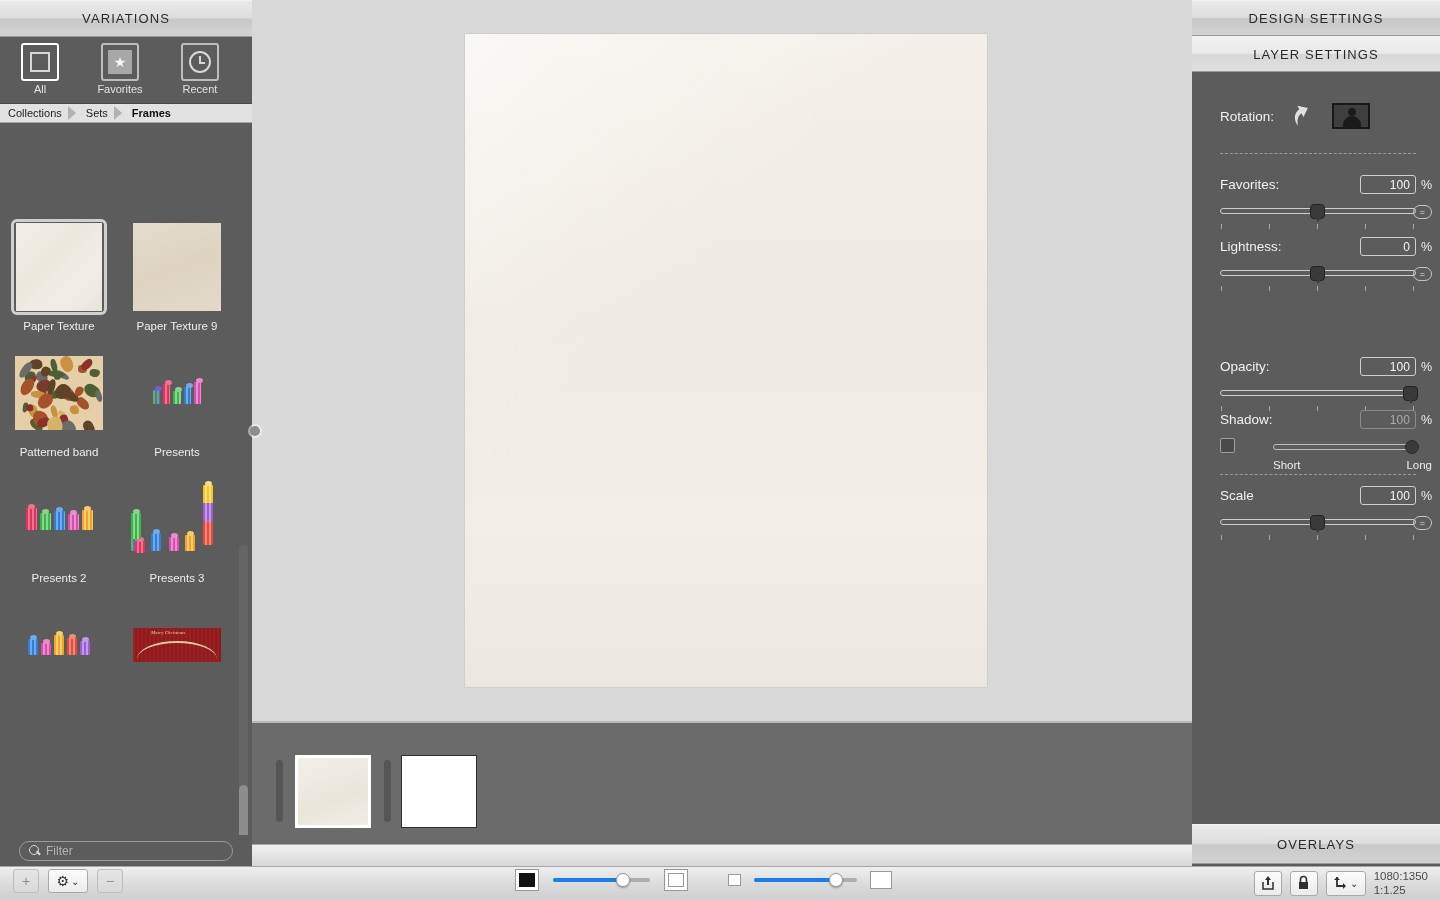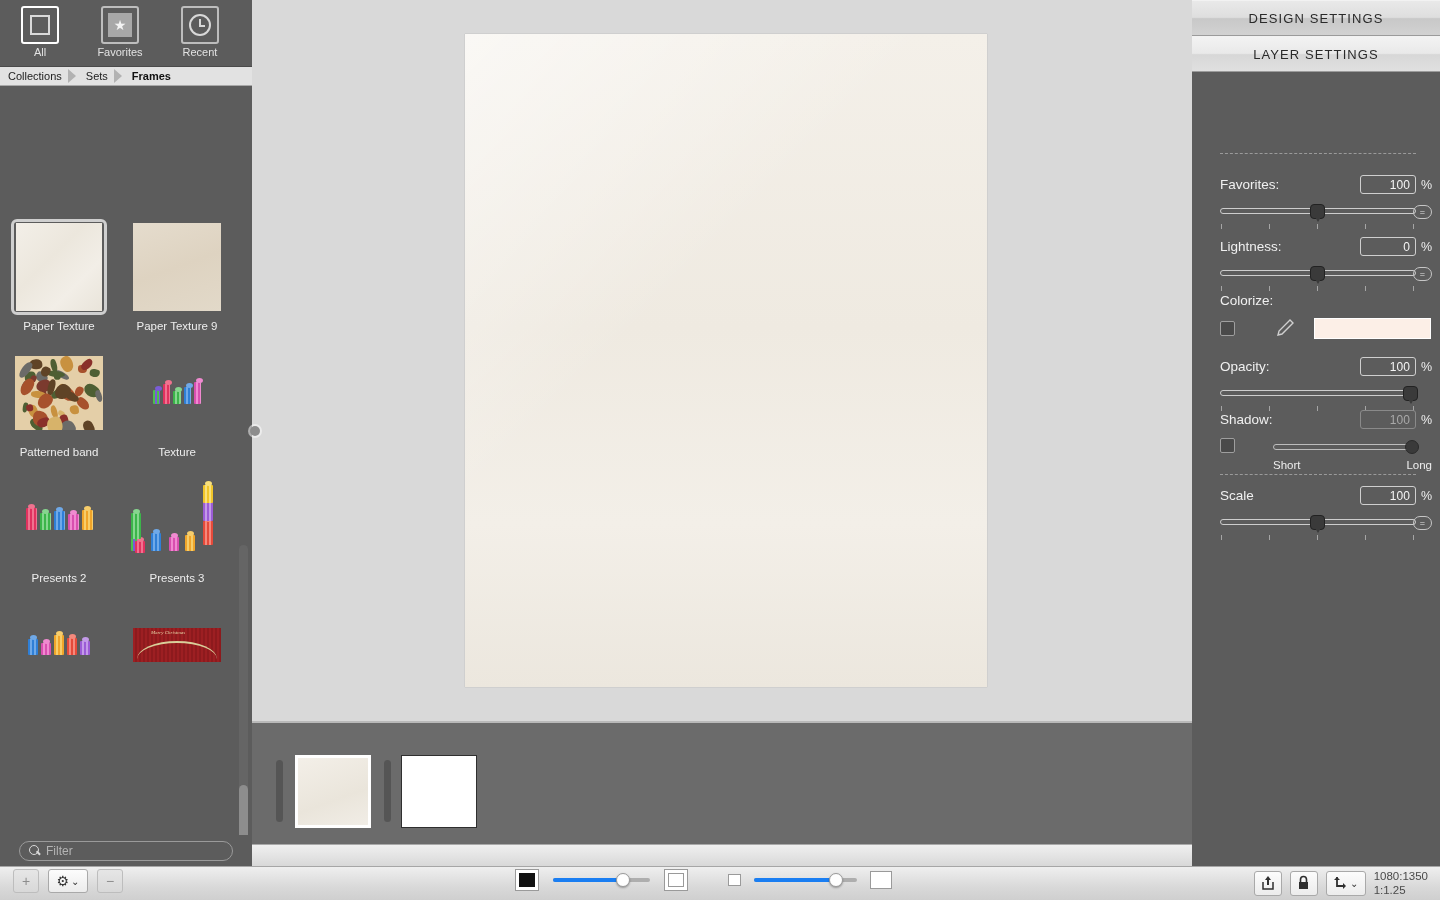--- a/index.html
+++ b/index.html
@@ -387,20 +387,23 @@
     font-size: 13px; letter-spacing: 1.1px; color: #2a2a2a; cursor: pointer;
   }
 </style>
 </head>
 <body>
 
 <div id="app">
 
   <div id="left-panel">
 
+    <div class="accordion-tab">
+      <span>VARIATIONS</span>
+    </div>
 
     <div id="lib-modes">
       <div class="lib-mode sel">
         <div class="glyph">
             <div class="inner-sq"></div>
           </div>
         <div class="lbl">All</div>
       </div>
       <div class="lib-mode">
         <div class="glyph">
@@ -515,21 +518,21 @@
                 <div class="gift" style="width: 7.15px;">
                   <div class="bow" style="background: rgb(111, 169, 232); border-radius: 50%;"></div>
                   <div class="body" style="width: 7.15px; height: 17px; background: repeating-linear-gradient(90deg, rgb(47, 127, 214) 0px, rgb(47, 127, 214) 2px, rgb(111, 169, 232) 2px, rgb(111, 169, 232) 4px);"></div>
                 </div>
                 <div class="gift" style="width: 7.15px;">
                   <div class="bow" style="background: rgb(240, 138, 208); border-radius: 50%;"></div>
                   <div class="body" style="width: 7.15px; height: 22px; background: repeating-linear-gradient(90deg, rgb(217, 79, 176) 0px, rgb(217, 79, 176) 2px, rgb(240, 138, 208) 2px, rgb(240, 138, 208) 4px);"></div>
                 </div>
               </div>
           </div>
-          <div class="lib-label">Texture</div>
+          <div class="lib-label">Presents</div>
         </div>
 
         <div class="lib-item">
           <div class="thumb-box">
             <div class="gifts" id="gifts-2">
                 <div class="gift" style="width: 11px;">
                   <div class="bow" style="background: rgb(240, 114, 143); border-radius: 50%;"></div>
                   <div class="body" style="width: 11px; height: 22px; background: repeating-linear-gradient(90deg, rgb(224, 50, 95) 0px, rgb(224, 50, 95) 2px, rgb(240, 114, 143) 2px, rgb(240, 114, 143) 4px);"></div>
                 </div>
                 <div class="gift" style="width: 11px;">
@@ -670,20 +673,32 @@
   <div id="right-panel">
     <div class="r-tab">
       <span>DESIGN SETTINGS</span>
     </div>
     <div class="r-tab active">
       <span>LAYER SETTINGS</span>
     </div>
 
     <div id="right-body">
 
+      <div style="position:absolute; left:28px; top:28px; width:196px;">
+        <div id="rotation-row">
+          <span class="ctrl-label">Rotation:</span>
+          <svg class="rot-icon" viewBox="0 0 26 28">
+            <path d="M20 9 L12 2 L12 6 C5 7 2 13 3 20 C5 14 8 11 12 10.5 L12 15 Z" fill="#e0e0e0" transform="rotate(-28 13 12)"></path>
+          </svg>
+          <div class="portrait-icon">
+            <div class="head"></div>
+              <div class="torso"></div>
+          </div>
+        </div>
+      </div>
 
       <div class="dash-div" style="position:absolute; left:28px; top:79px; width:196px;"></div>
 
       <div style="position:absolute; left:28px; top:101px; width:212px;">
         <div class="row-head">
           <span class="ctrl-label">Favorites:</span>
           <span style="display:flex;align-items:center;">
             <input class="num-field" value="100" style="">
             <span class="pct">%</span>
           </span>
@@ -717,30 +732,20 @@
         </div>
         <div class="r-ticks">
           <i style="left:1px"></i>
             <i style="left:49px"></i>
             <i style="left:97px"></i>
             <i style="left:145px"></i>
             <i style="left:193px"></i>
         </div>
       </div>
 
-      <div style="position:absolute; left:28px; top:219px; width:212px;">
-        <div class="ctrl-label">Colorize:</div>
-        <div style="display:flex; align-items:center; margin-top:9px; gap:0;">
-          <div class="chk"></div>
-          <svg class="eyedrop" style="margin-left:39px" viewBox="0 0 22 22">
-            <path d="M16 3 L19 6 L8 17 L4 18 L5 14 Z" fill="none" stroke="#cfcfcf" stroke-width="1.4"></path>
-          </svg>
-          <div class="swatch" style="margin-left:18px"></div>
-        </div>
-      </div>
 
       <div style="position:absolute; left:28px; top:283px; width:212px;">
         <div class="row-head">
           <span class="ctrl-label">Opacity:</span>
           <span style="display:flex;align-items:center;">
             <input class="num-field" value="100" style="">
             <span class="pct">%</span>
           </span>
         </div>
         <div class="r-slider" style="margin-top:8px;">
@@ -795,20 +800,23 @@
             <i style="left:49px"></i>
             <i style="left:97px"></i>
             <i style="left:145px"></i>
             <i style="left:193px"></i>
         </div>
       </div>
 
     </div>
   </div>
 
+  <div id="overlays-tab">
+    <span>OVERLAYS</span>
+  </div>
 
   <div id="bottom-bar"></div>
 
   <div id="bl-tools">
     <div class="sq-btn flat">+</div>
     <div class="sq-btn gear">
       <span>⚙</span>
       <span style="font-size:10px;margin-left:2px;">⌄</span>
     </div>
     <div class="sq-btn flat">−</div>

